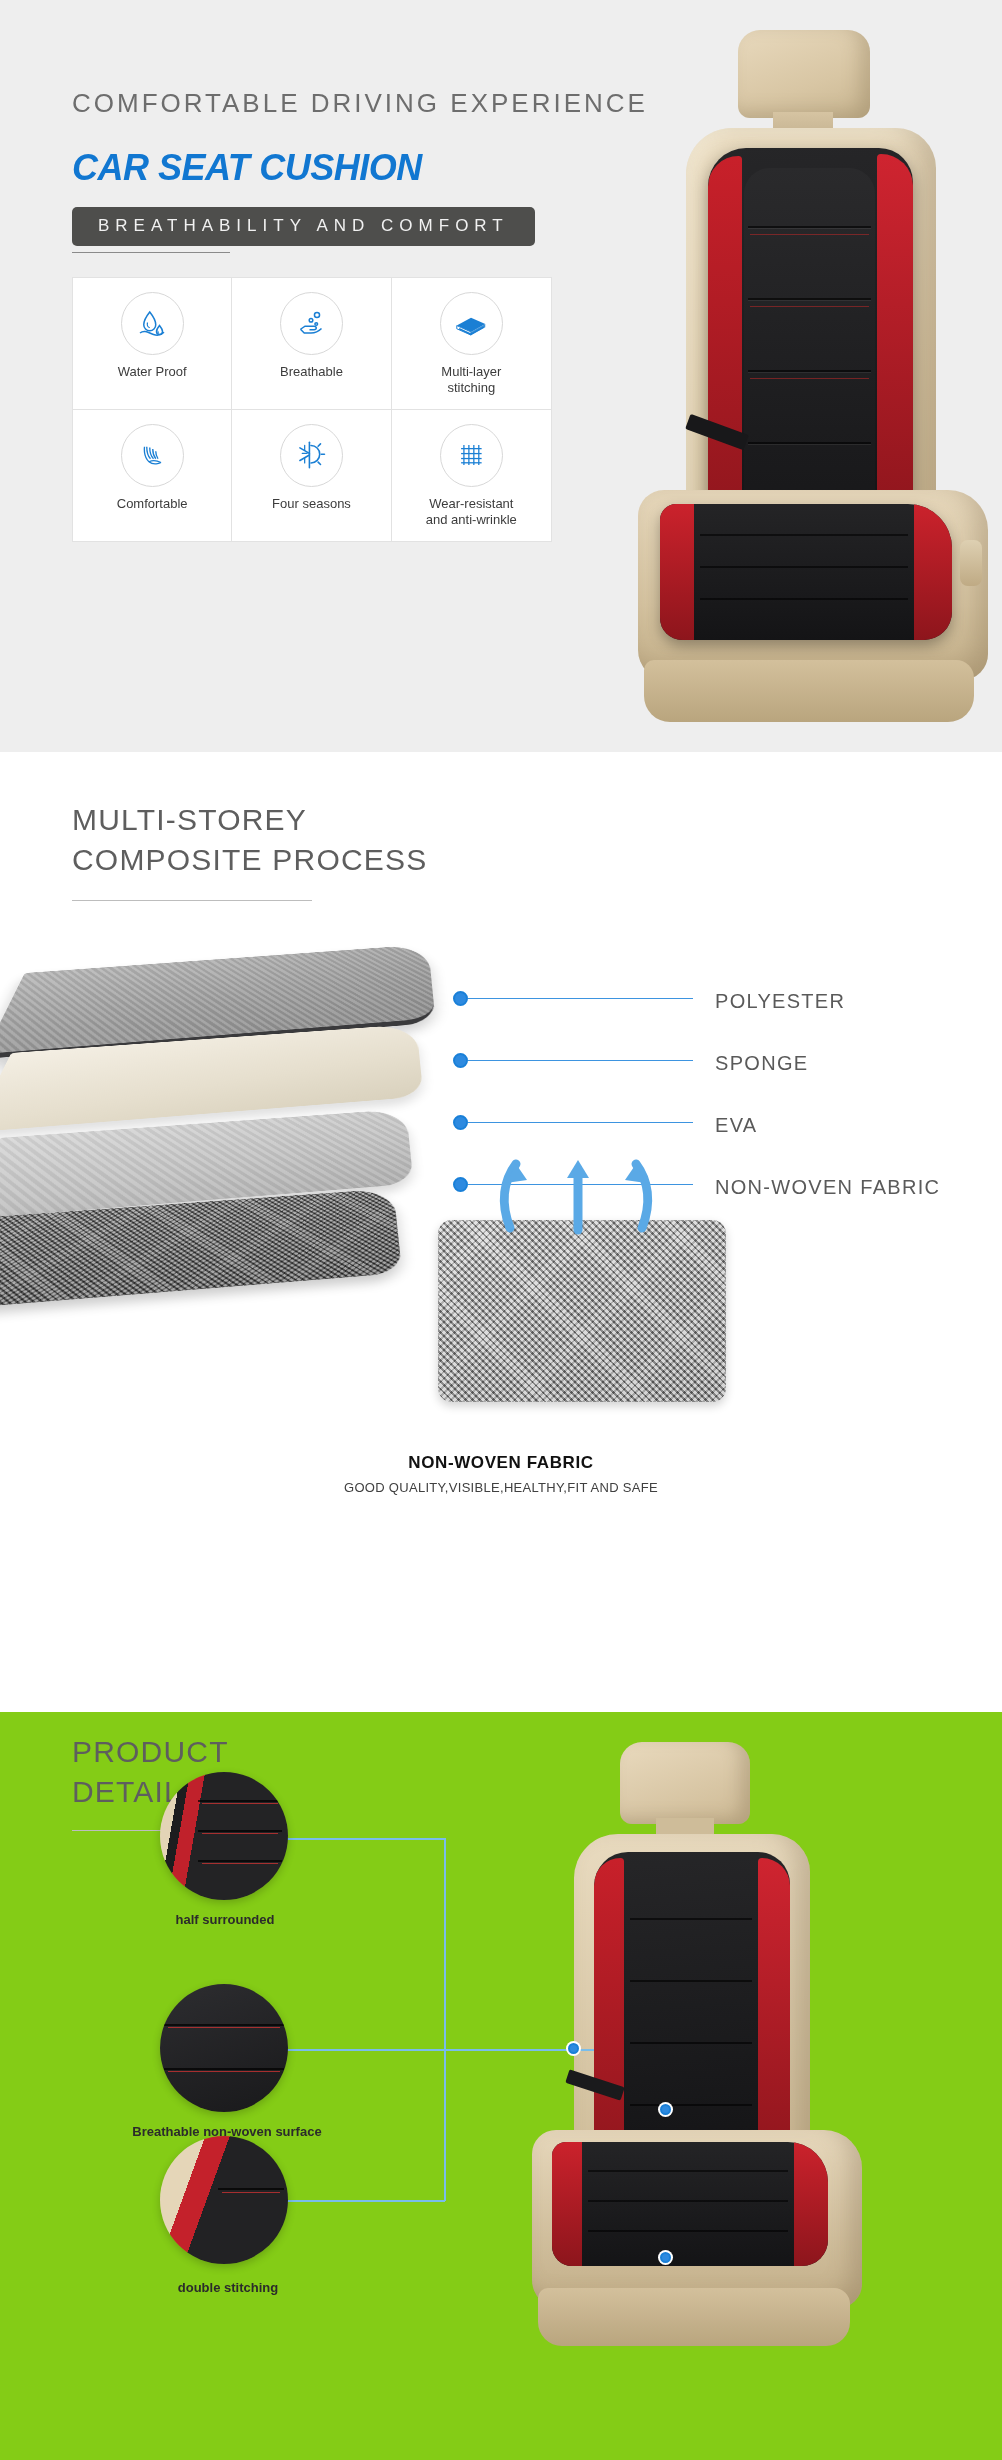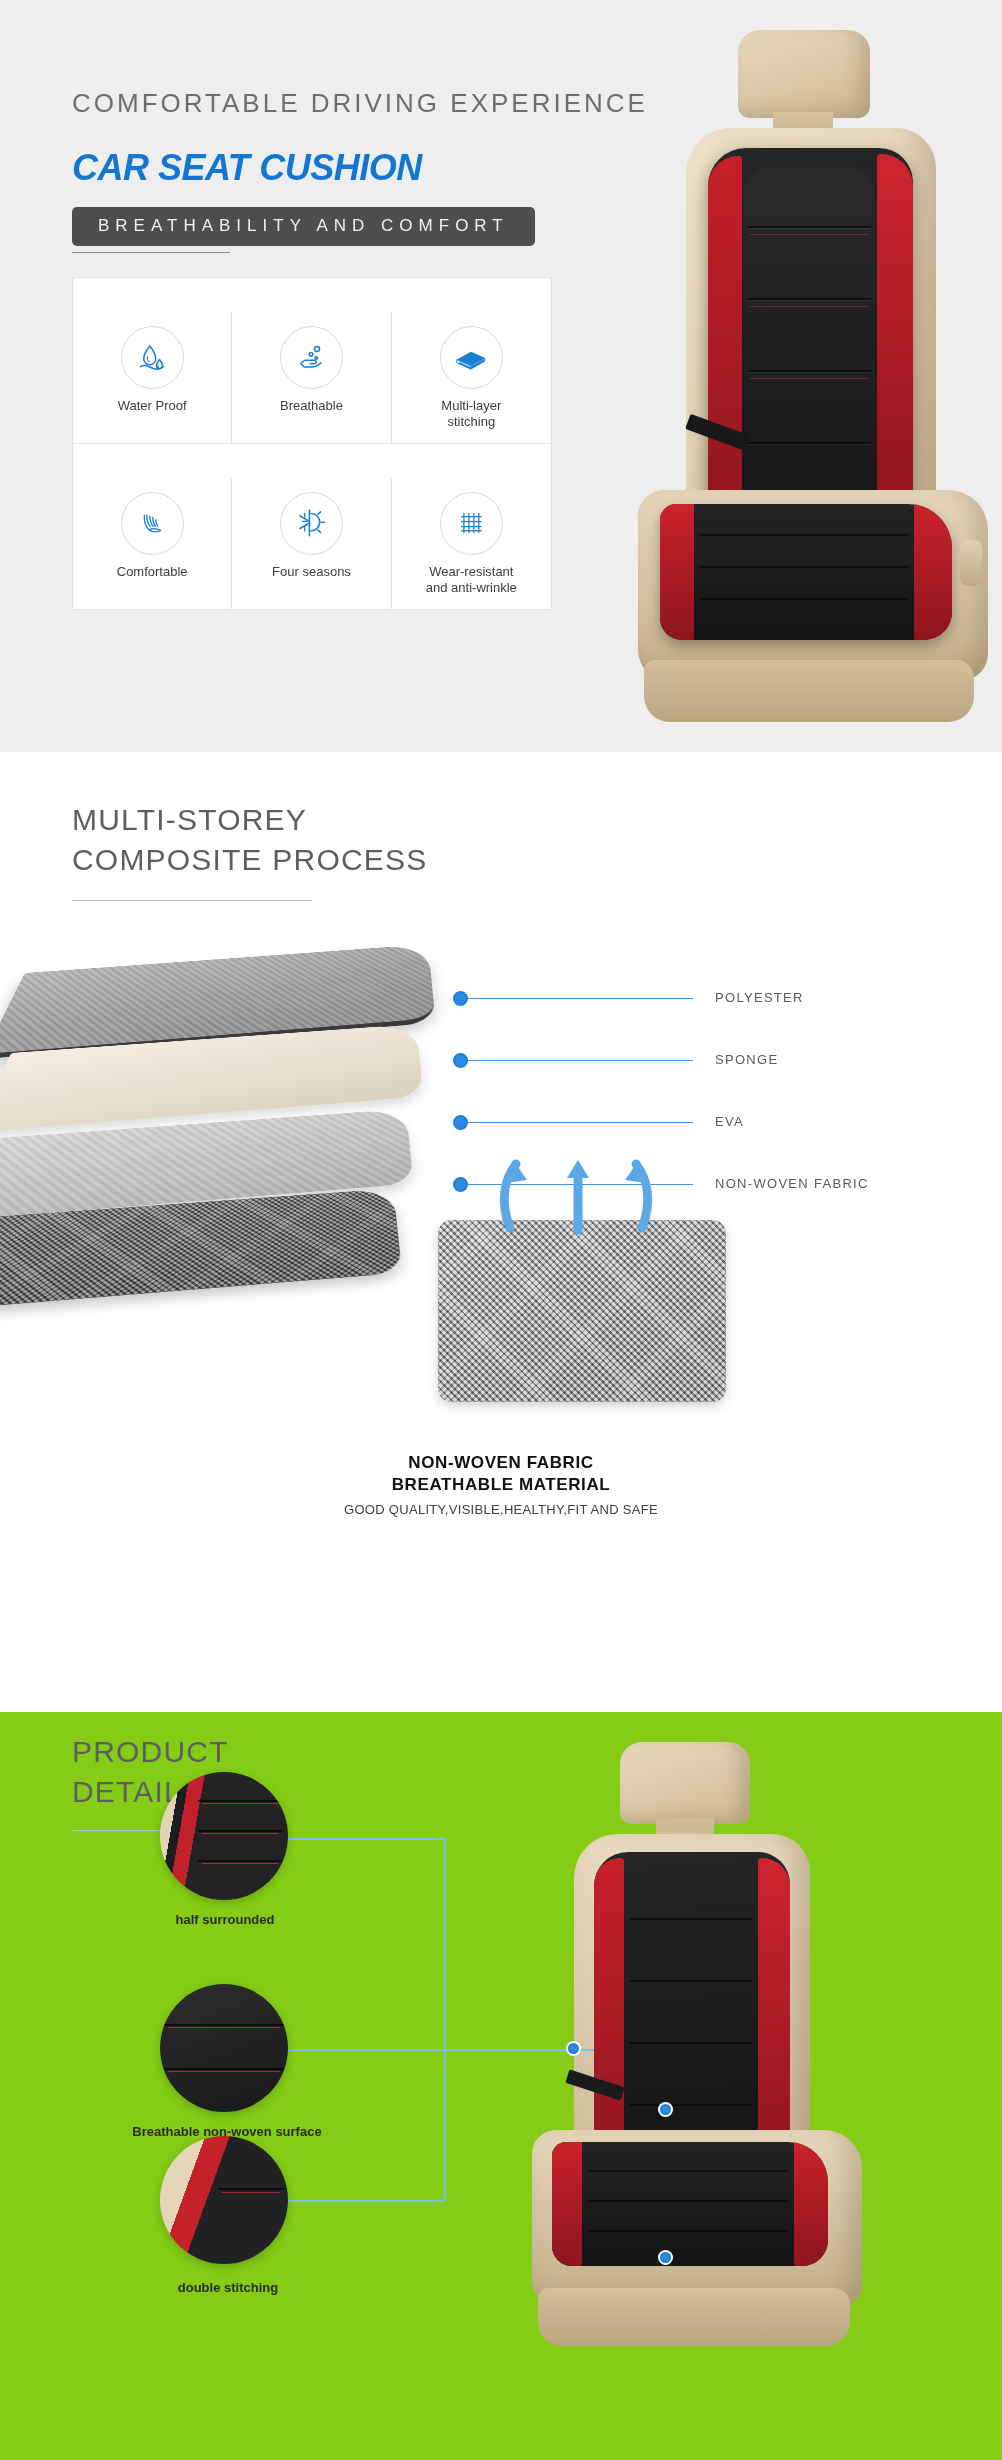--- a/index.html
+++ b/index.html
@@ -77,21 +77,20 @@
   }
   .feat-cell {
     border-right: 1px solid #e2e2e2;
     border-bottom: 1px solid #e2e2e2;
     padding: 14px 6px 12px 6px;
     display: flex;
     flex-direction: column;
     align-items: center;
     justify-content: flex-start;
     min-height: 113px;
-    margin-top: 34px;
   }
   .feat-cell:nth-child(3n) { border-right: none; }
   .feat-cell:nth-child(n+4) { border-bottom: none; }
   .feat-circle {
     width: 63px; height: 63px;
     border-radius: 50%;
     border: 1px solid #d8d8d8;
     display: flex; align-items: center; justify-content: center;
     margin-bottom: 9px;
     background: #fff;
@@ -249,21 +248,21 @@
   }
 
   .callout { position: absolute; height: 1px; background: #3d94e0; }
   .cdot {
     position: absolute; width: 15px; height: 15px; border-radius: 50%;
     border: 2px solid #1a80d8; background: #2d8ae0;
     box-shadow: 0 0 0 2px #fff;
   }
   .clabel {
     position: absolute;
-    font-size: 13px; color: #5a5a5a; letter-spacing: 1.3px;
+    font-size: 20px; color: #5a5a5a; letter-spacing: 1.3px;
     white-space: nowrap;
   }
   .cap-big {
     font-size: 17px; font-weight: bold; color: #111; letter-spacing: .6px; line-height: 1.28;
   }
   .cap-small {
     margin-top: 6px; font-size: 13px; color: #404040; letter-spacing: .3px;
   }
 
   
@@ -532,21 +531,20 @@
     <path d="M40 78 C30 52 34 30 46 14" stroke="#5aa9e6" stroke-width="9" fill="none" stroke-linecap="round"></path>
     <path d="M46 14 l11 16 l-21 3 Z" fill="#5aa9e6"></path>
     <path d="M108 80 L108 20" stroke="#5aa9e6" stroke-width="9" fill="none" stroke-linecap="round"></path>
     <path d="M108 10 l11 18 l-22 0 Z" fill="#5aa9e6"></path>
     <path d="M172 78 C182 52 178 30 166 14" stroke="#5aa9e6" stroke-width="9" fill="none" stroke-linecap="round"></path>
     <path d="M166 14 l-11 16 l21 3 Z" fill="#5aa9e6"></path>
   </svg>
 
   <div style="position:absolute; left:0; top:700px; width:1002px; text-align:center;">
     <div class="cap-big">NON-WOVEN FABRIC</div>
-    <div class="cap-big">BREATHABLE MATERIAL</div>
     <div class="cap-small">GOOD QUALITY,VISIBLE,HEALTHY,FIT AND SAFE</div>
   </div>
 
 </section>
 
 <section class="detail">
 
   <div class="d-title">
     <span>PRODUCT</span><br>
     <span>DETAIL</span>

